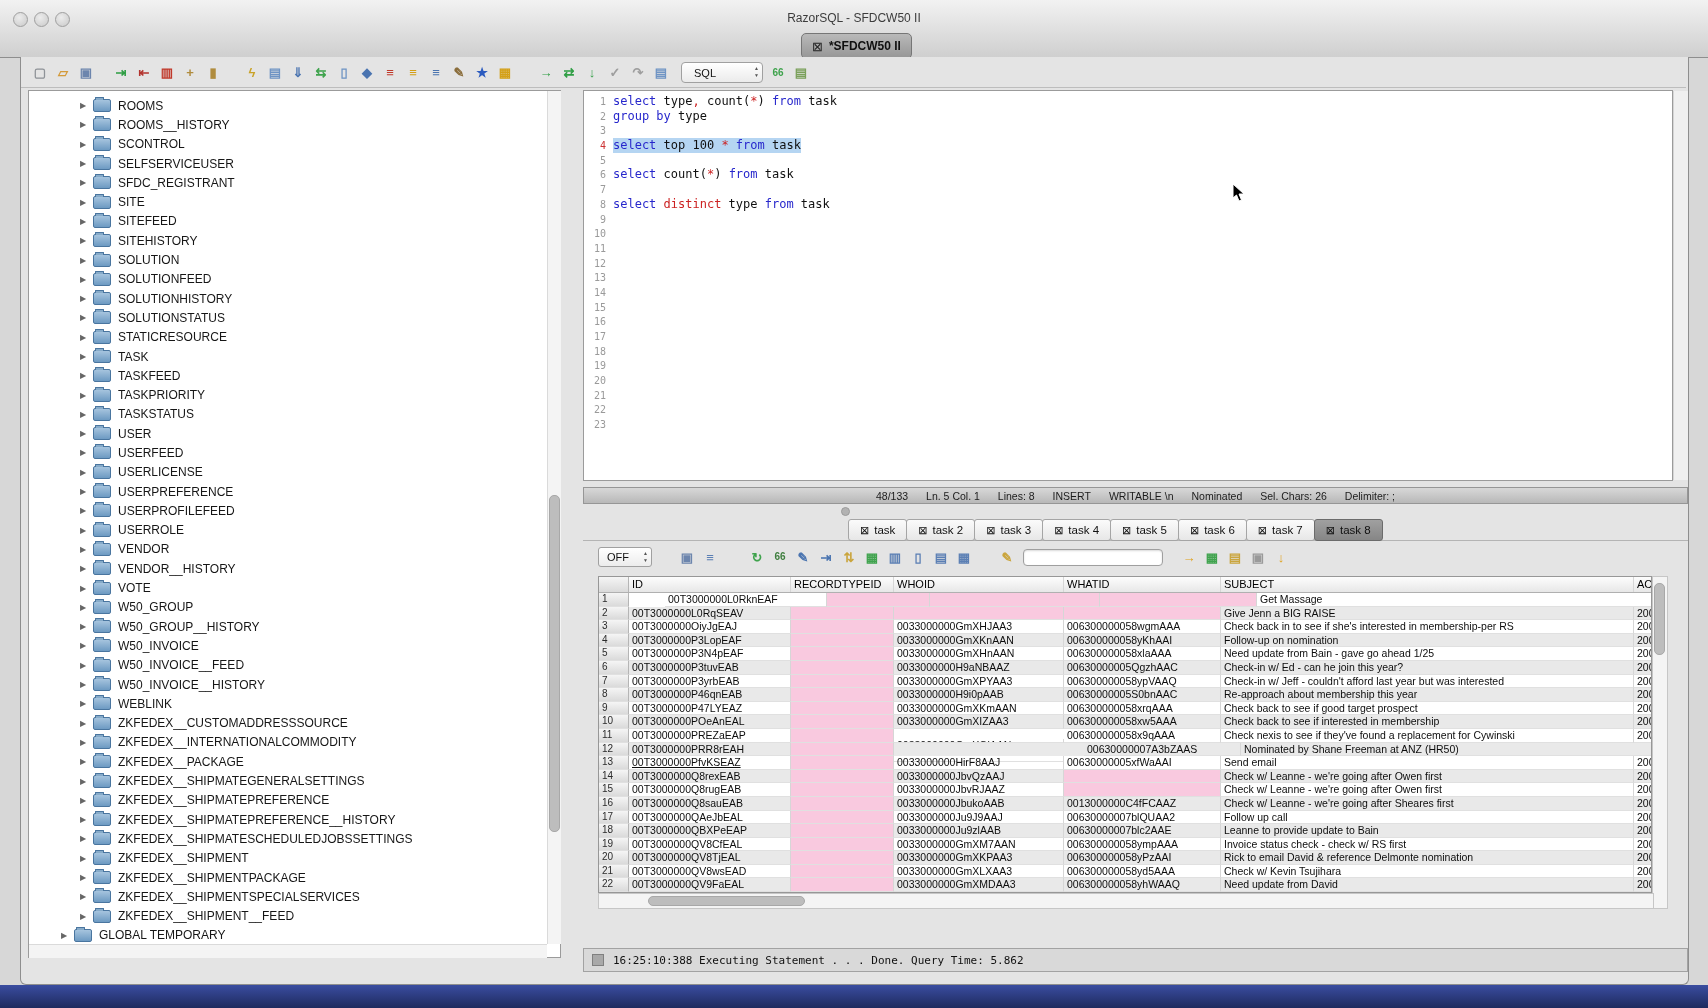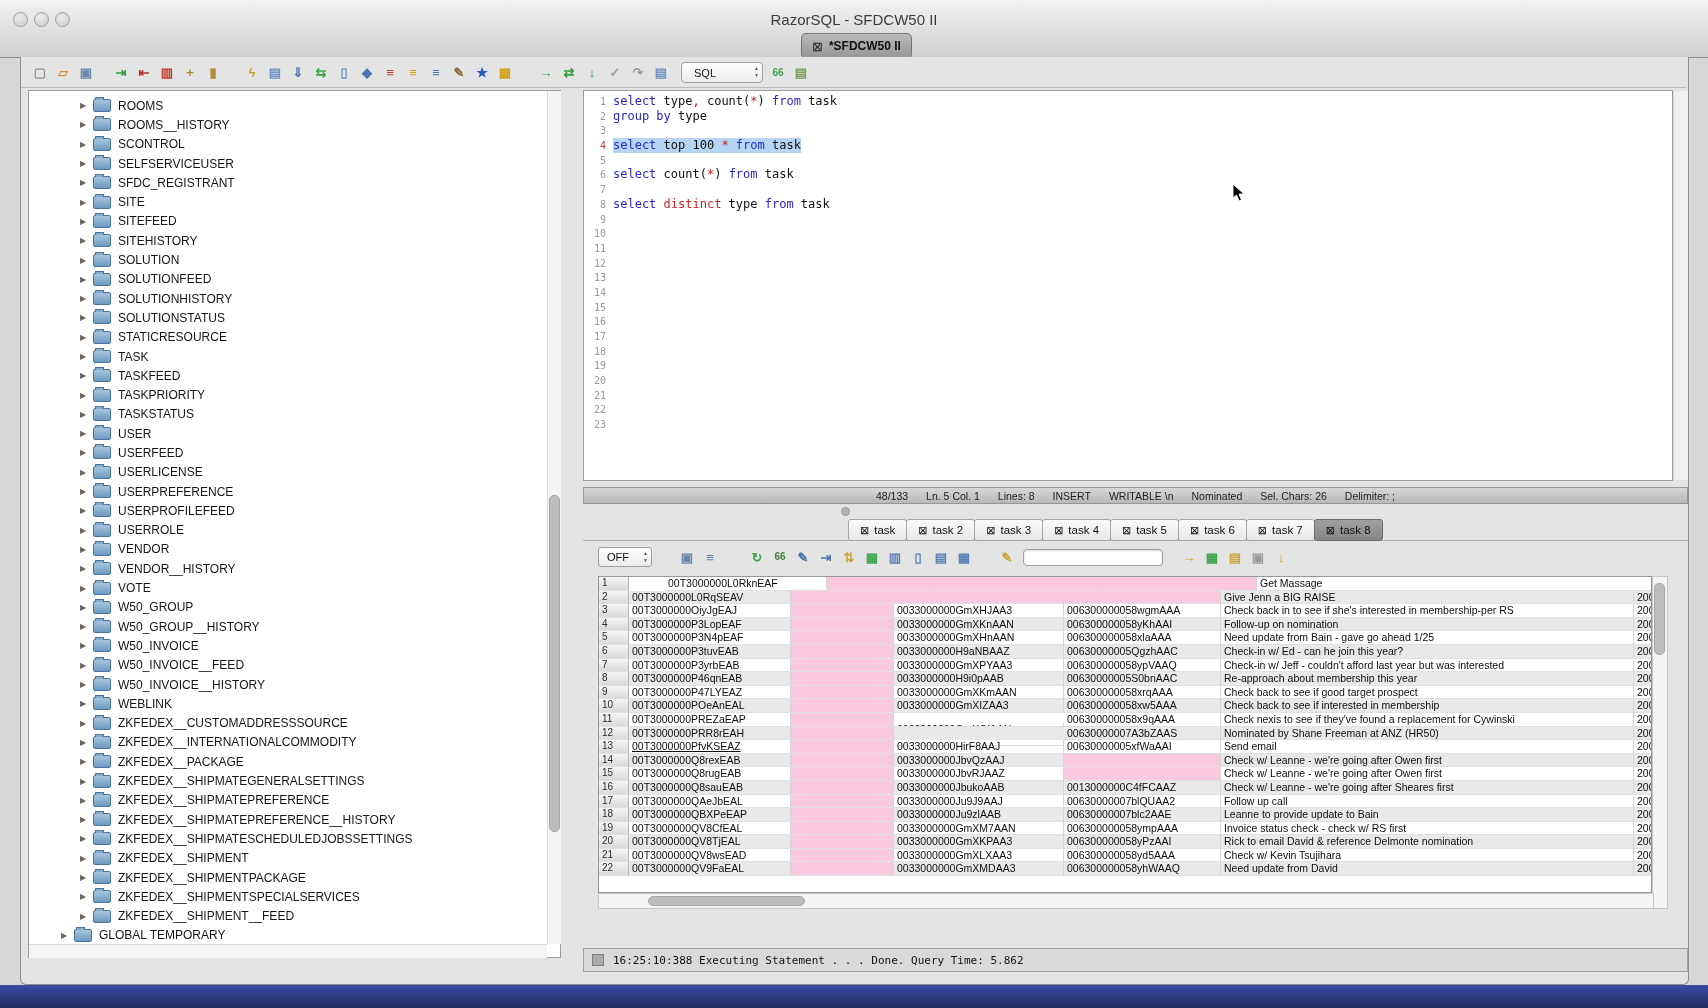--- a/index.html
+++ b/index.html
@@ -3,21 +3,21 @@
 <meta charset="utf-8">
 <style>
   html,body{margin:0;padding:0}
   body{width:1708px;height:1008px;position:relative;background:#d7d7d7;
        font-family:"Liberation Sans",sans-serif;overflow:hidden;-webkit-font-smoothing:antialiased}
 
   
   .chrome{position:absolute;left:0;top:0;width:1708px;height:57px;
           background:linear-gradient(#f2f2f2,#cfcfcf);border-bottom:1px solid #8e8e8e}
   .win-title{position:absolute;left:0;top:11px;width:100%;text-align:center;
-             font-size:15px;color:#3c3c3c}
+             font-size:12px;color:#3c3c3c}
   .lights{position:absolute;left:13px;top:12px;display:flex;gap:6px}
   .light{width:13px;height:13px;border-radius:50%;border:1px solid #9f9f9f;
          background:radial-gradient(circle at 40% 35%,#ececec,#c9c9c9)}
   .doc-tab{position:absolute;left:801px;top:33px;height:24px;padding:0 10px;
            background:linear-gradient(#b9b9b9,#969696);border:1px solid #767676;
            border-radius:5px;display:flex;align-items:center;gap:6px;
            font-size:12px;font-weight:700;color:#101010}
   .doc-tab .x{font-size:13px;font-weight:400;color:#222}
 
   .frame{position:absolute;left:20px;top:57px;width:1667px;height:927px;
@@ -512,20 +512,29 @@
 <input class="search" value="" style="">
 <div class="ricons" style="left: 1180px; display: flex; align-items: center;" id="ricons-right">
     <span class="tbicon" style="color: rgb(224, 162, 29);">→</span>
     <span class="tbicon" style="color: rgb(63, 163, 77);">▦</span>
     <span class="tbicon" style="color: rgb(202, 165, 61);">▤</span>
     <span class="tbicon" style="color: rgb(154, 154, 154);">▣</span>
     <span class="tbicon" style="color: rgb(224, 162, 29);">↓</span>
   </div>
 
 <div class="grid" id="grid">
+    <div class="grow head">
+      <div class="gcell num" style="width: 30px; flex: 0 0 30px;"></div>
+      <div class="gcell" style="width: 162px; flex: 0 0 162px;">ID</div>
+      <div class="gcell" style="width: 103px; flex: 0 0 103px;">RECORDTYPEID</div>
+      <div class="gcell" style="width: 170px; flex: 0 0 170px;">WHOID</div>
+      <div class="gcell" style="width: 157px; flex: 0 0 157px;">WHATID</div>
+      <div class="gcell" style="width: 413px; flex: 0 0 413px;">SUBJECT</div>
+      <div class="gcell" style="width: 19px; flex: 0 0 19px;">AC</div>
+    </div>
     <div class="grow">
       <div class="gcell num" style="width: 30px; flex: 0 0 30px;">1</div>
       <div class="gcell" style="width: 162px; flex: 0 0 162px; margin-left: 36px;">00T3000000L0RknEAF</div>
       <div class="gcell null" style="width: 103px; flex: 0 0 103px;"></div>
       <div class="gcell null" style="width: 170px; flex: 0 0 170px;"></div>
       <div class="gcell null" style="width: 157px; flex: 0 0 157px;"></div>
       <div class="gcell" style="width: 413px; flex: 0 0 413px;">Get Massage</div>
       <div class="gcell" style="width: 19px; flex: 0 0 19px;">200</div>
     </div>
     <div class="grow even">
@@ -616,21 +625,21 @@
       <div class="gcell" style="width: 170px; flex: 0 0 170px; margin-top: 10px;">0033000000GmXOiAAN</div>
       <div class="gcell" style="width: 157px; flex: 0 0 157px;">006300000058x9qAAA</div>
       <div class="gcell" style="width: 413px; flex: 0 0 413px;">Check nexis to see if they've found a replacement for Cywinski</div>
       <div class="gcell" style="width: 19px; flex: 0 0 19px;">200</div>
     </div>
     <div class="grow even">
       <div class="gcell num" style="width: 30px; flex: 0 0 30px;">12</div>
       <div class="gcell" style="width: 162px; flex: 0 0 162px;">00T3000000PRR8rEAH</div>
       <div class="gcell null" style="width: 103px; flex: 0 0 103px;"></div>
       <div class="gcell" style="width: 170px; flex: 0 0 170px; margin-top: 18px;">0033000000JFhGlAAL</div>
-      <div class="gcell" style="width: 157px; flex: 0 0 157px;">00630000007A3bZAAS</div>
+      <div class="gcell" style="width: 157px; flex: 0 0 157px; margin-left: 20px;">00630000007A3bZAAS</div>
       <div class="gcell" style="width: 413px; flex: 0 0 413px;">Nominated by Shane Freeman at ANZ (HR50)</div>
       <div class="gcell" style="width: 19px; flex: 0 0 19px;">200</div>
     </div>
     <div class="grow">
       <div class="gcell num" style="width: 30px; flex: 0 0 30px;">13</div>
       <div class="gcell" style="width: 162px; flex: 0 0 162px; text-decoration: underline;">00T3000000PfvKSEAZ</div>
       <div class="gcell null" style="width: 103px; flex: 0 0 103px;"></div>
       <div class="gcell" style="width: 170px; flex: 0 0 170px;">0033000000HirF8AAJ</div>
       <div class="gcell" style="width: 157px; flex: 0 0 157px;">00630000005xfWaAAI</div>
       <div class="gcell" style="width: 413px; flex: 0 0 413px;">Send email</div>

